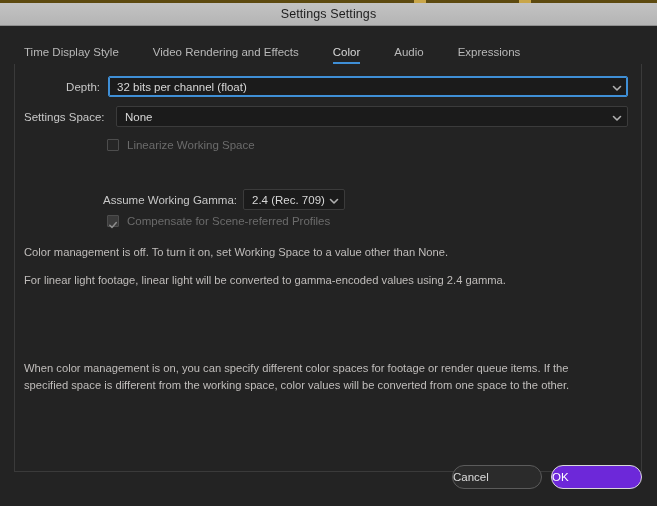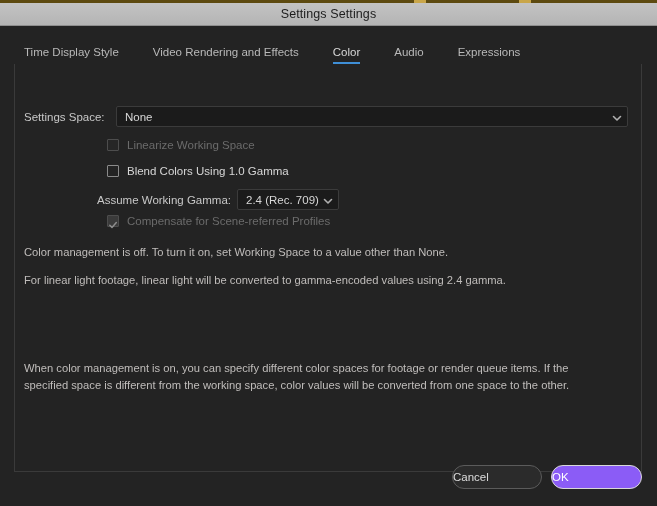--- a/index.html
+++ b/index.html
@@ -164,21 +164,21 @@
     height: 24px;
     border-radius: 12px;
     background: #2b2b2b;
     border: 1px solid #5b5b5b;
     display: flex; align-items: center; justify-content: flex-start;
     font-size: 11.5px; color: #dcdcdc;
     cursor: default;
   }
   .btn.default {
     border: 1px solid #d8d8d8;
-    background: #8b5cf6;
+    background: #6d28d9;
     color: #ffffff;
   }
 </style>
 </head>
 <body>
 
 <div id="app">
 
   <div class="bg-bottom-bar"></div>
   <div class="bg-left-dark"></div>
@@ -209,44 +209,51 @@
         <span>Color</span>
       </div>
       <div class="tab">
         <span>Audio</span>
       </div>
       <div class="tab">
         <span>Expressions</span>
       </div>
     </div>
 
+    <div class="row" style="left:24px; top:50px; width:604px;">
+      <div class="field-label" style="width:76px;">Depth:</div>
+      <div class="select focused" style="margin-left:8px; width:520px;">
+        <span class="select-value">32 bits per channel (float)</span>
+        <span class="chev">
+          <svg viewBox="0 0 10 10" width="10" height="10">
+              <path d="M1.5 3.5 L5 7 L8.5 3.5" fill="none" stroke="#b0b0b0" stroke-width="1.6" stroke-linecap="round" stroke-linejoin="round"></path>
+            </svg>
+        </span>
+      </div>
+    </div>
 
     <div class="row" style="left:24px; top:80px; width:604px;">
       <div class="field-label" style="width:76px;">Settings Space:</div>
       <div class="select" style="margin-left:16px; width:624px;">
         <span class="select-value">None</span>
         <span class="chev">
           <svg viewBox="0 0 10 10" width="10" height="10">
               <path d="M1.5 3.5 L5 7 L8.5 3.5" fill="none" stroke="#b0b0b0" stroke-width="1.6" stroke-linecap="round" stroke-linejoin="round"></path>
             </svg>
         </span>
       </div>
     </div>
 
     <div class="cbrow" style="left:107px; top:113px;">
       <span class="cbox disabled"></span>
       <span class="cblabel disabled">Linearize Working Space</span>
     </div>
 
-    <div class="cbrow" style="left:107px; top:139px;">
-      <span class="cbox"></span>
-      <span class="cblabel">Blend Colors Using 1.0 Gamma</span>
-    </div>
-
-    <div class="row" style="left:97px; top:163px;">
+
+    <div class="row" style="left:103px; top:163px;">
       <div class="field-label" style="text-align:left;">Assume Working Gamma:</div>
       <div class="select" style="margin-left:6px; width:102px;">
         <span class="select-value">2.4 (Rec. 709)</span>
         <span class="chev">
           <svg viewBox="0 0 10 10" width="10" height="10">
               <path d="M1.5 3.5 L5 7 L8.5 3.5" fill="none" stroke="#b0b0b0" stroke-width="1.6" stroke-linecap="round" stroke-linejoin="round"></path>
             </svg>
         </span>
       </div>
     </div>

